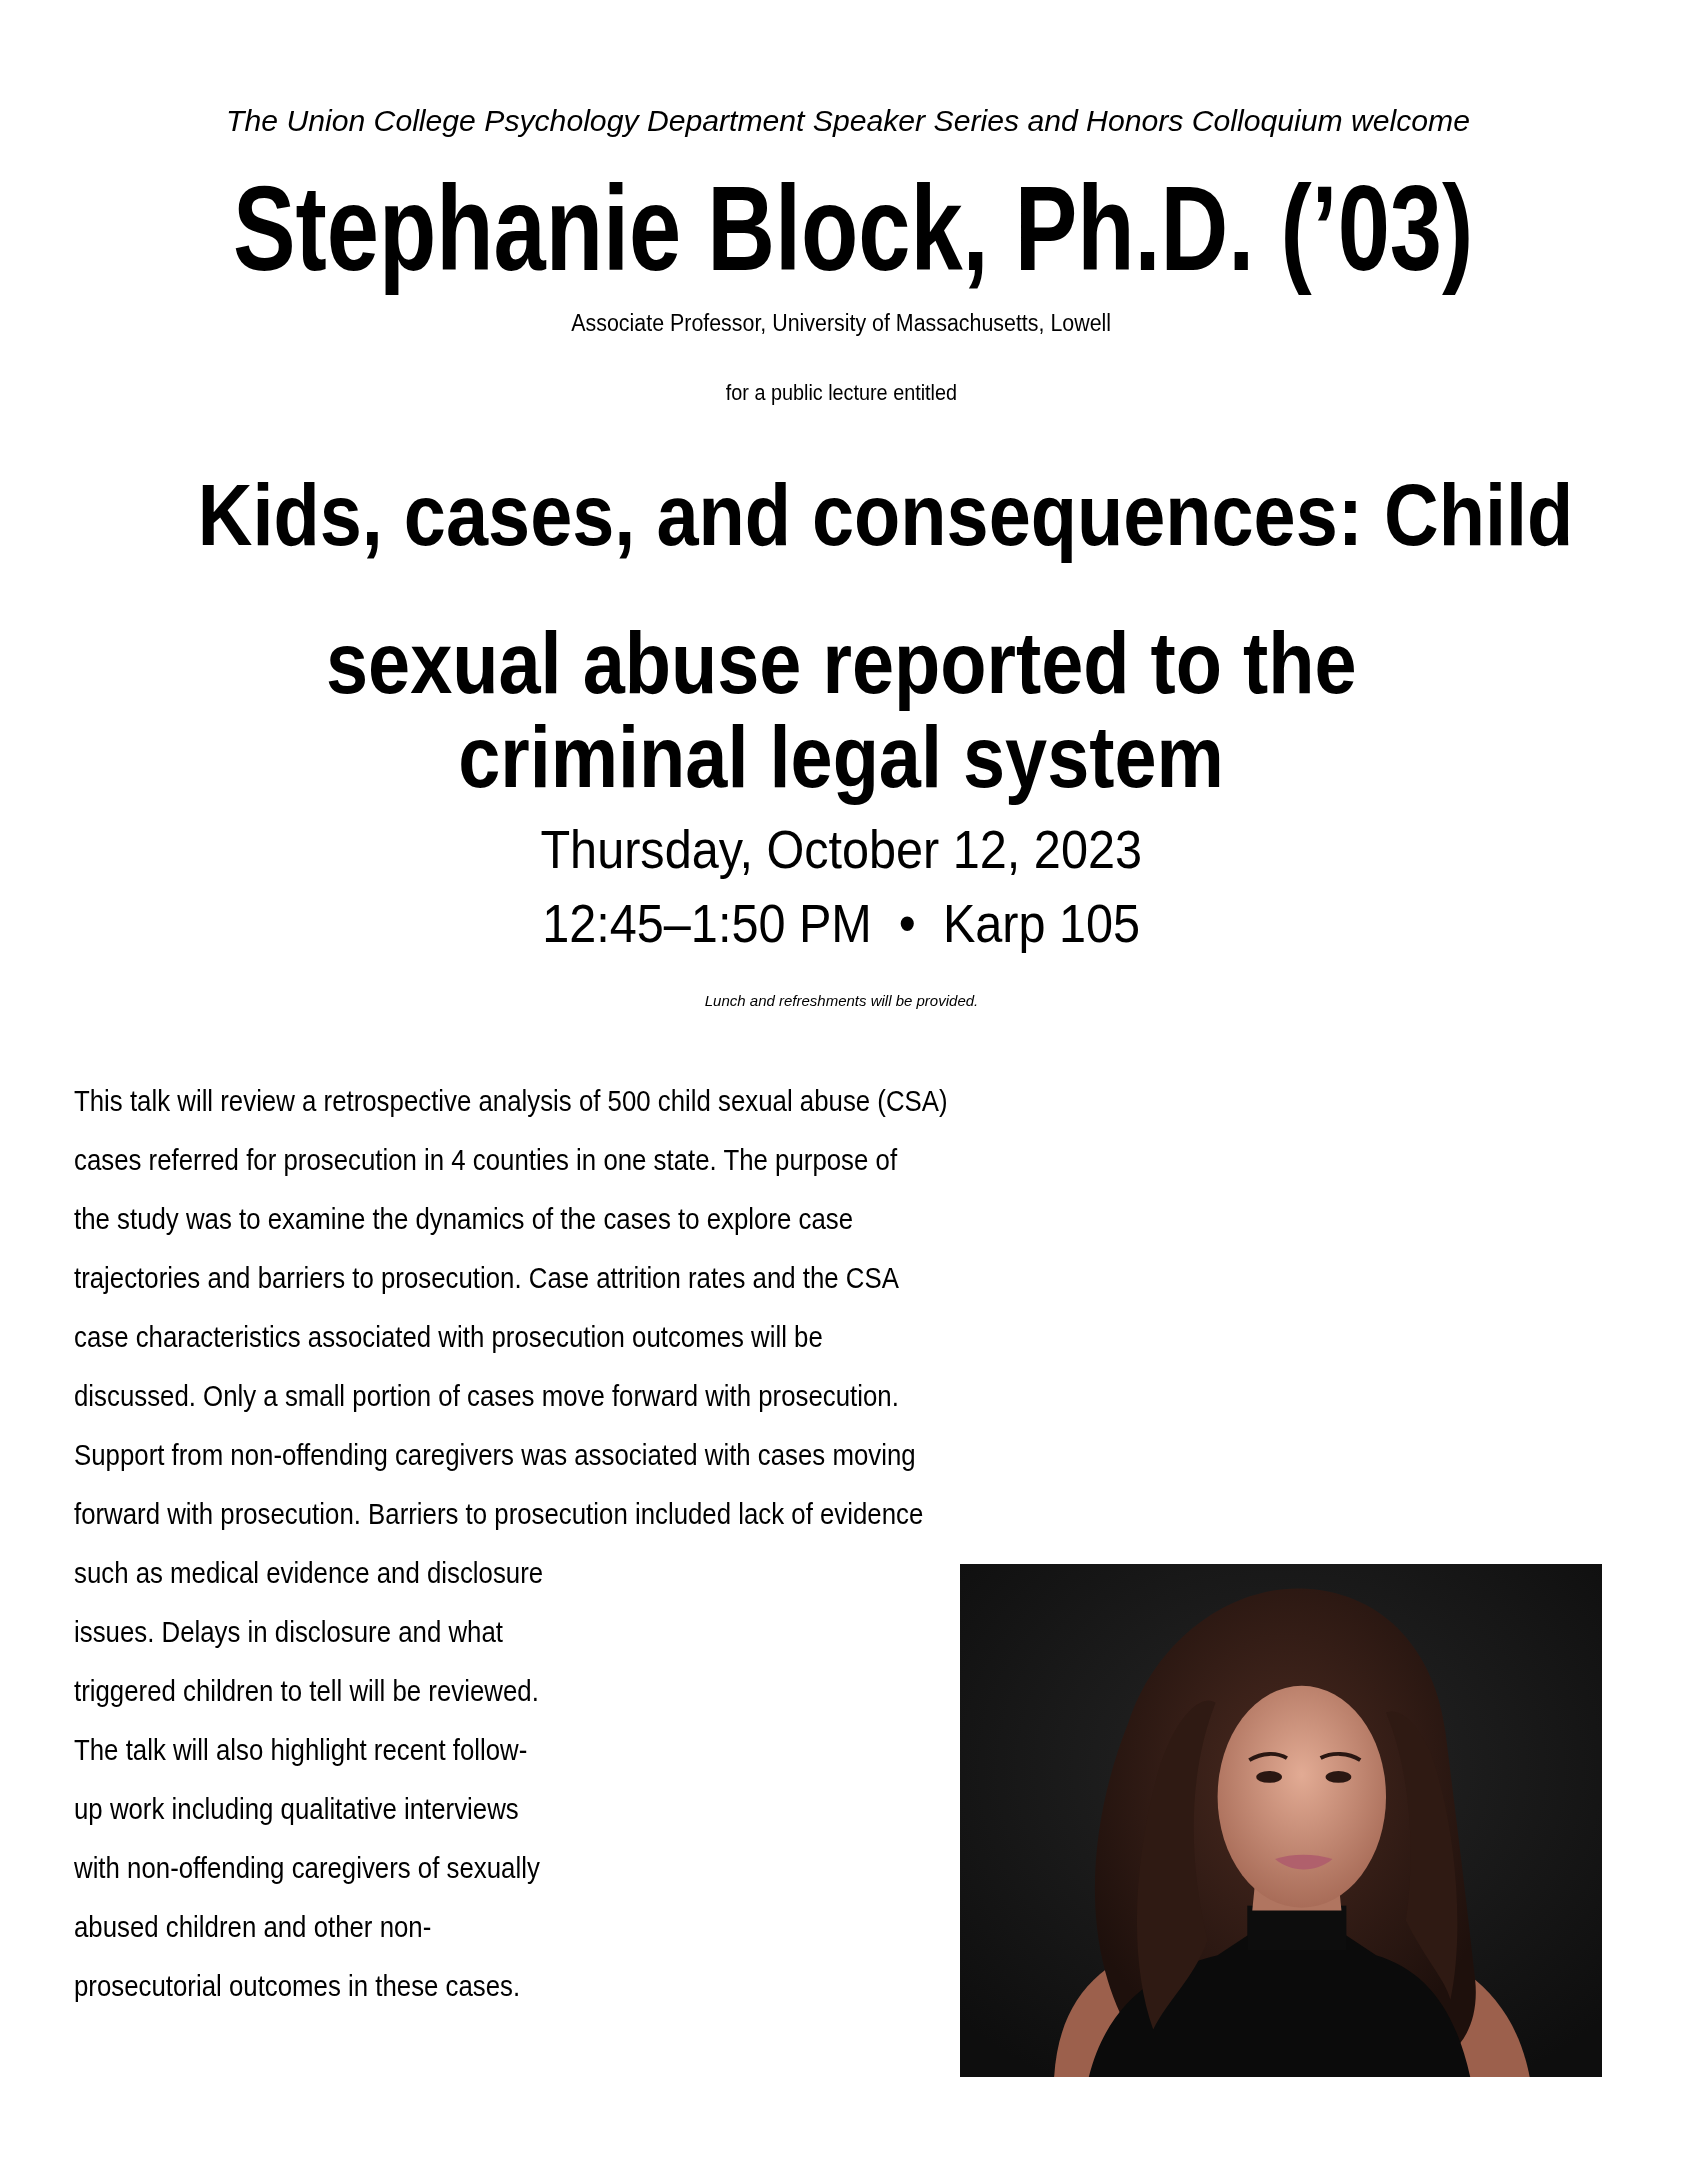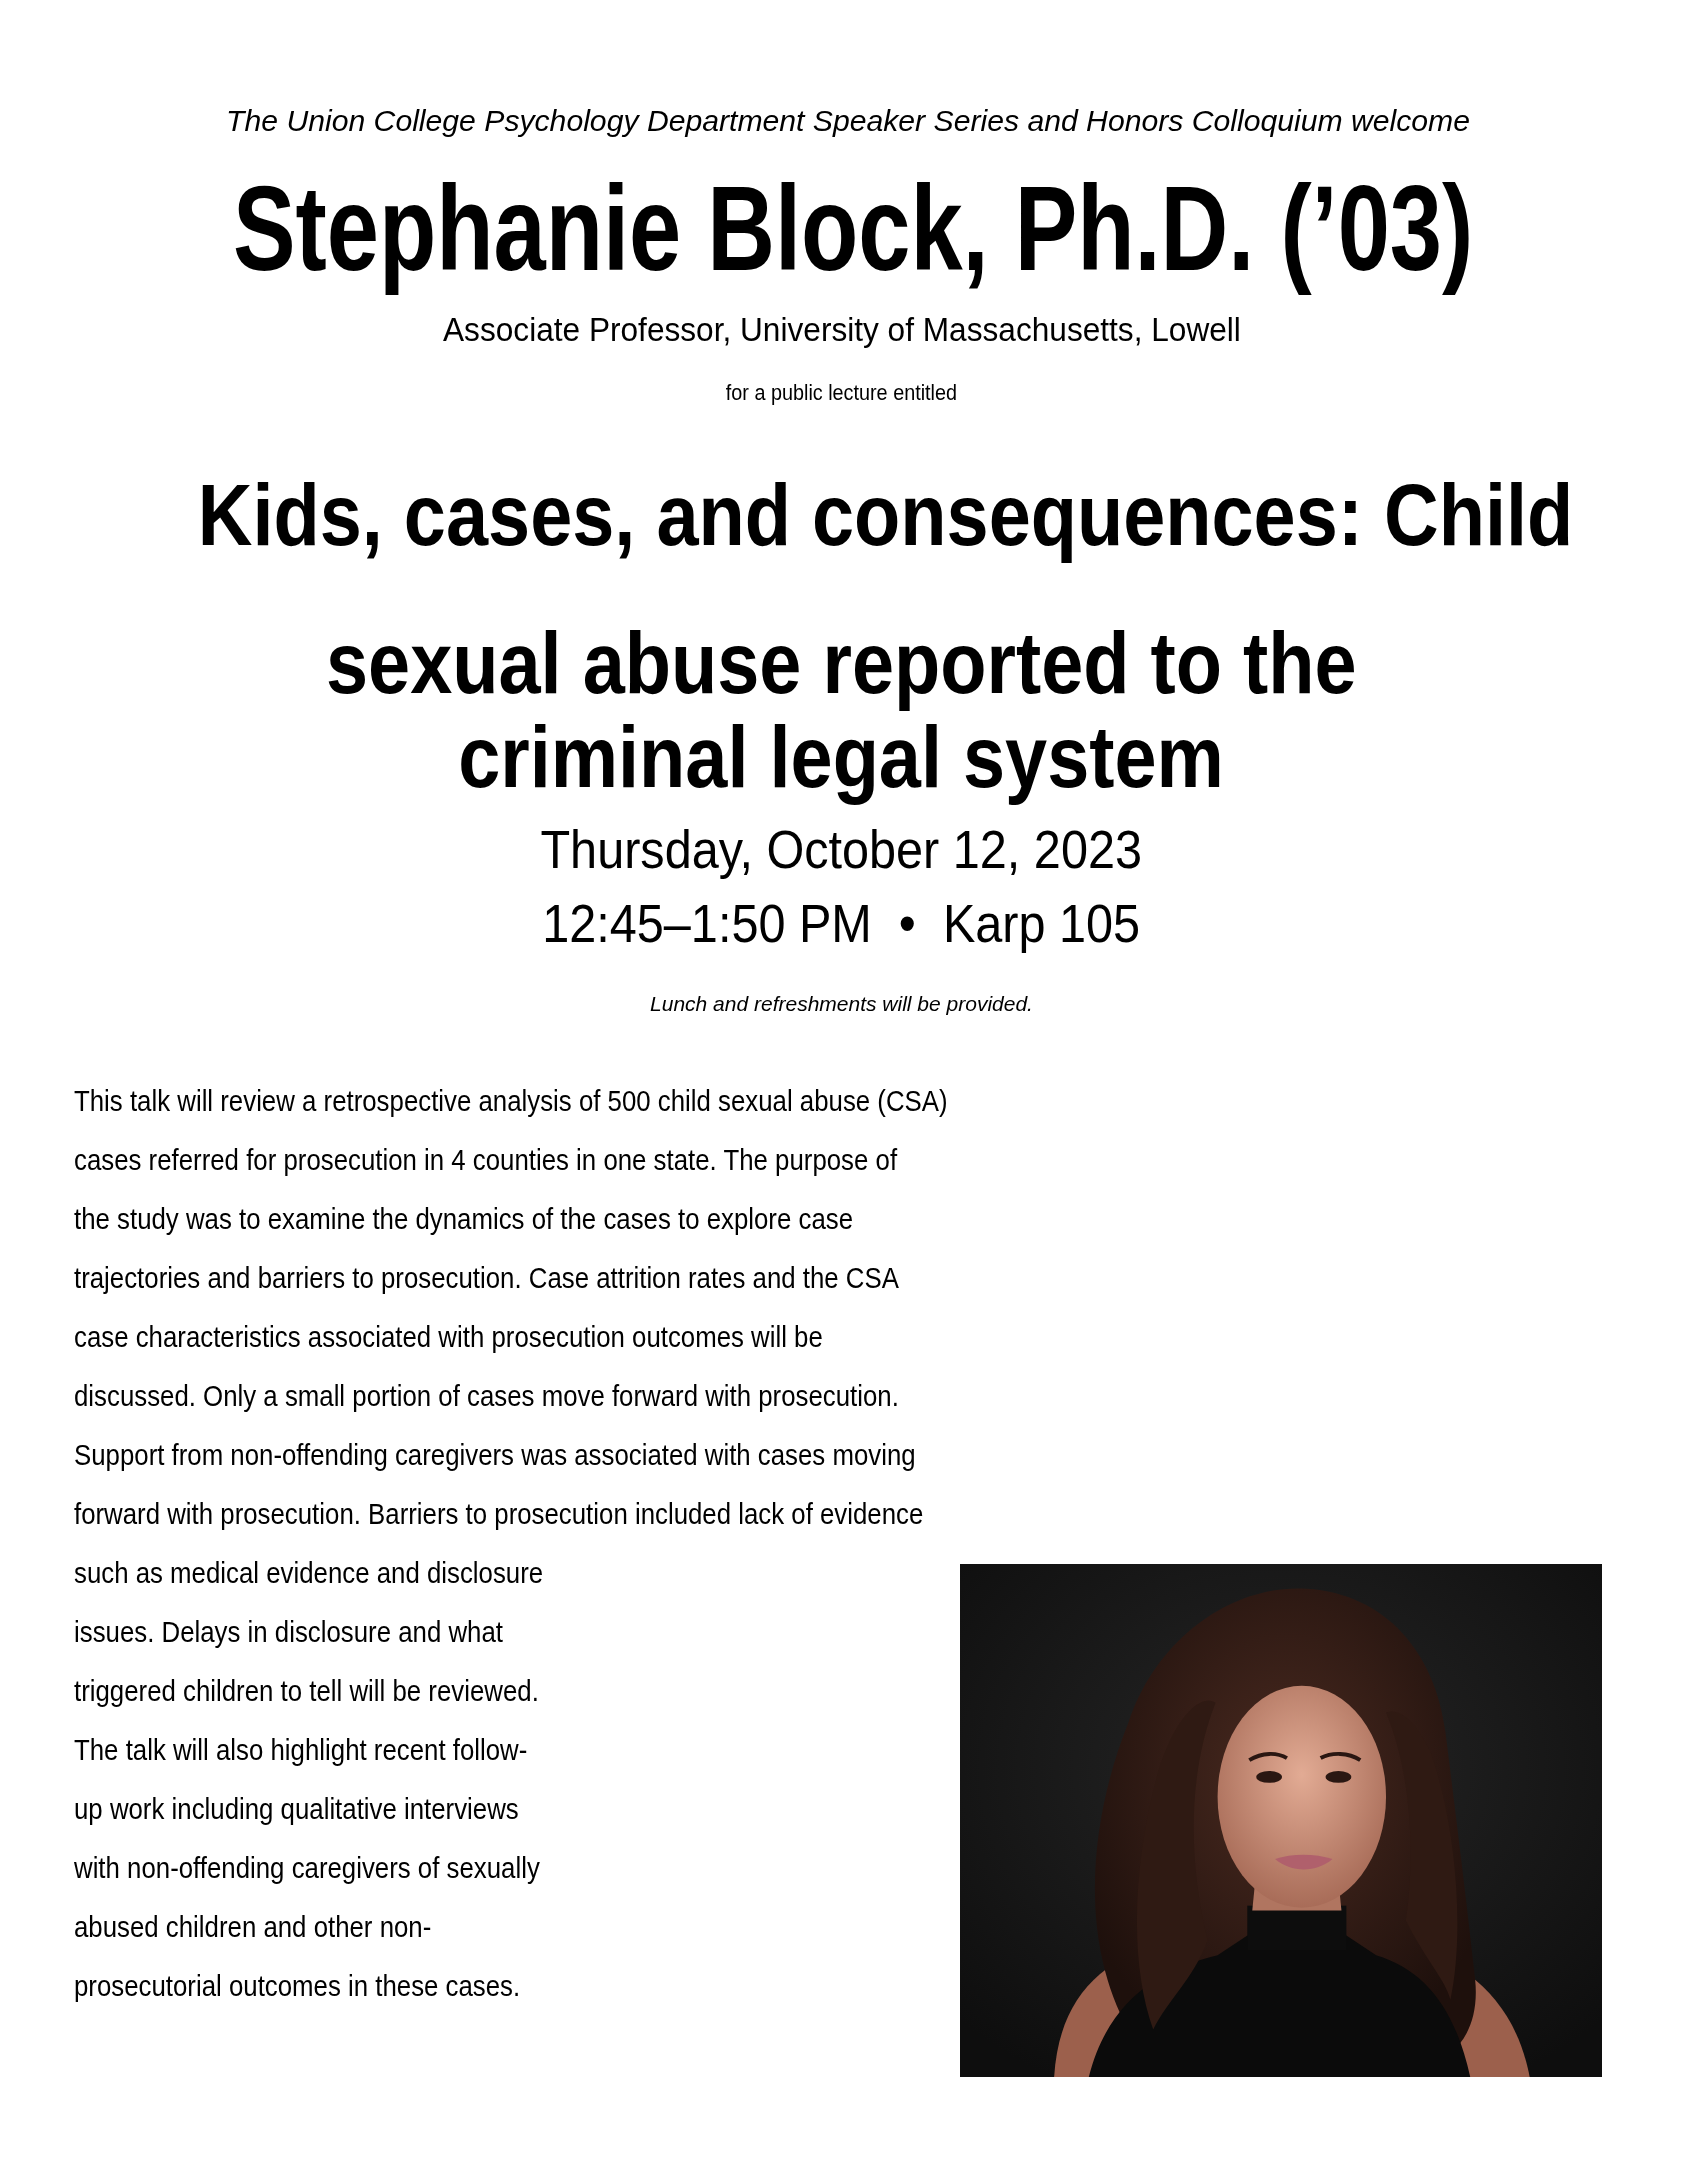--- a/index.html
+++ b/index.html
@@ -3,34 +3,34 @@
 <meta charset="utf-8">
 <style>
   html, body { margin: 0; padding: 0; background: #ffffff; }
   body { width: 1683px; height: 2178px; position: relative; overflow: hidden; font-family: "Liberation Sans", sans-serif; color: #000; }
   .line { position: absolute; left: 0; width: 1683px; text-align: center; white-space: nowrap; }
   .line > span { display: inline-block; transform-origin: 50% 100%; }
   .header-intro { top: 105px; font-size: 29px; font-style: italic; margin-left: 7px; }
   .header-intro > span { transform: scaleX(1.04); }
   .speaker-name { top: 162px; font-size: 121px; font-weight: bold; line-height: 1.1; padding-left: 12px; }
   .speaker-name > span { transform: scaleX(0.775); }
-  .speaker-title { top: 310px; font-size: 34px; }
+  .speaker-title { top: 310px; font-size: 23px; }
   .speaker-title > span { transform: scaleX(0.93); }
   .lecture-intro { top: 380px; font-size: 22px; }
   .lecture-intro > span { transform: scaleX(0.9); }
   .talk-title { font-size: 87px; font-weight: bold; line-height: 1.1; }
   .talk-title > span { transform: scaleX(0.87); }
   .t1 { top: 467px; margin-left: 44px; }
   .t2 { top: 588px; margin-top: 27px; }
   .t3 { top: 709px; }
   .event-line { font-size: 54px; }
   .event-line > span { transform: scaleX(0.9); }
   .date-line { top: 818px; }
   .time-line { top: 892px; }
-  .lunch-note { top: 992px; font-size: 21px; font-style: italic; }
+  .lunch-note { top: 992px; font-size: 15px; font-style: italic; }
   .lunch-note > span { transform: scaleX(1.0); }
   .body-text { position: absolute; left: 74px; top: 1072px; font-size: 29px; line-height: 59px; }
   .body-line { display: block; white-space: nowrap; transform-origin: 0 50%; transform: scaleX(0.89); height: 59px; }
   .photo { position: absolute; left: 960px; top: 1564px; width: 642px; height: 513px; overflow: hidden; background: #151515; }
   .photo svg { display: block; width: 100%; height: 100%; }
 </style>
 </head>
 <body>
 
 <div class="line header-intro"><span>The Union College Psychology Department Speaker Series and Honors Colloquium welcome</span></div>

